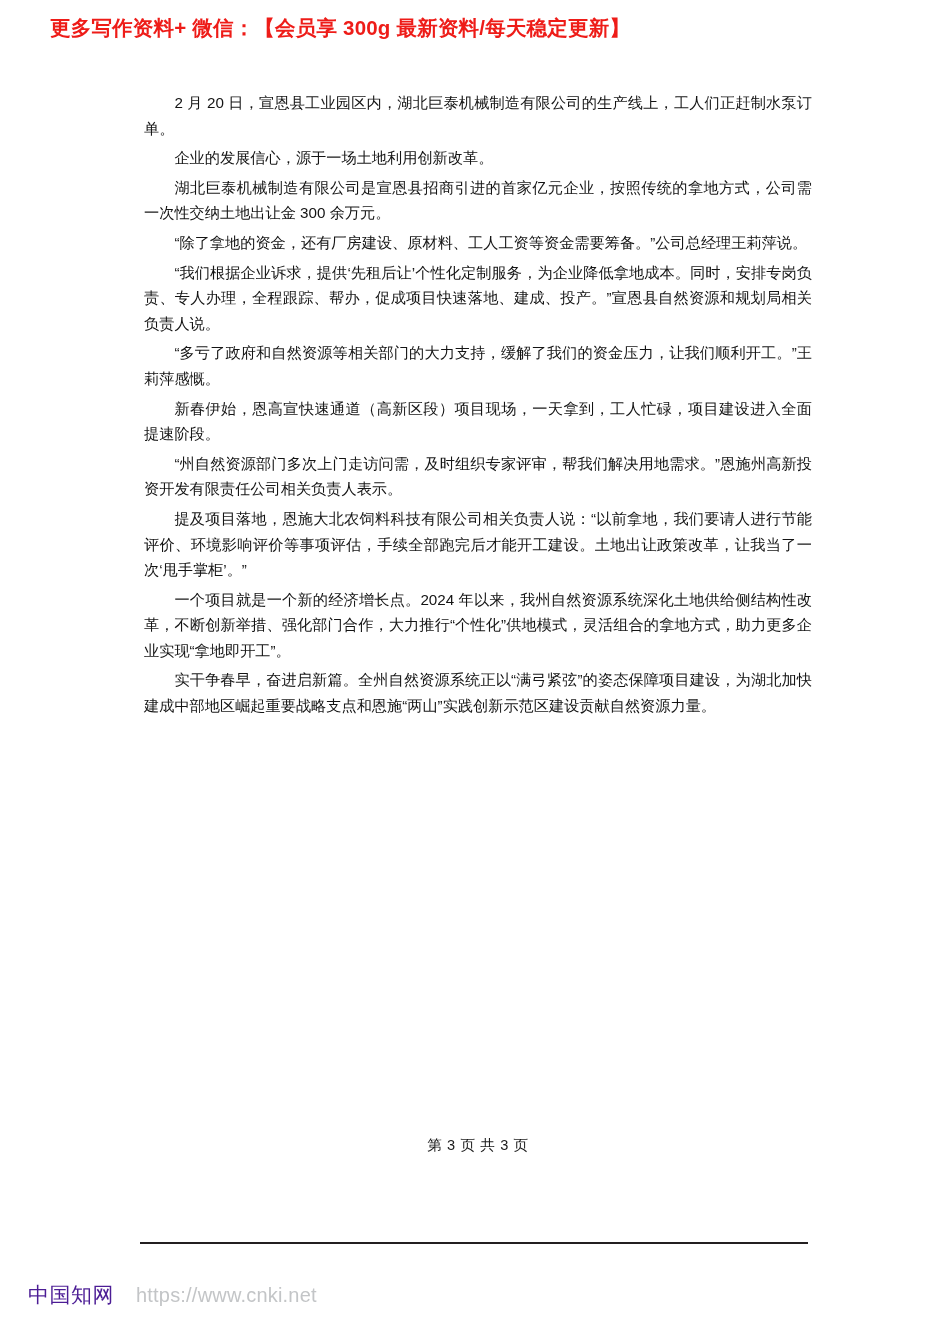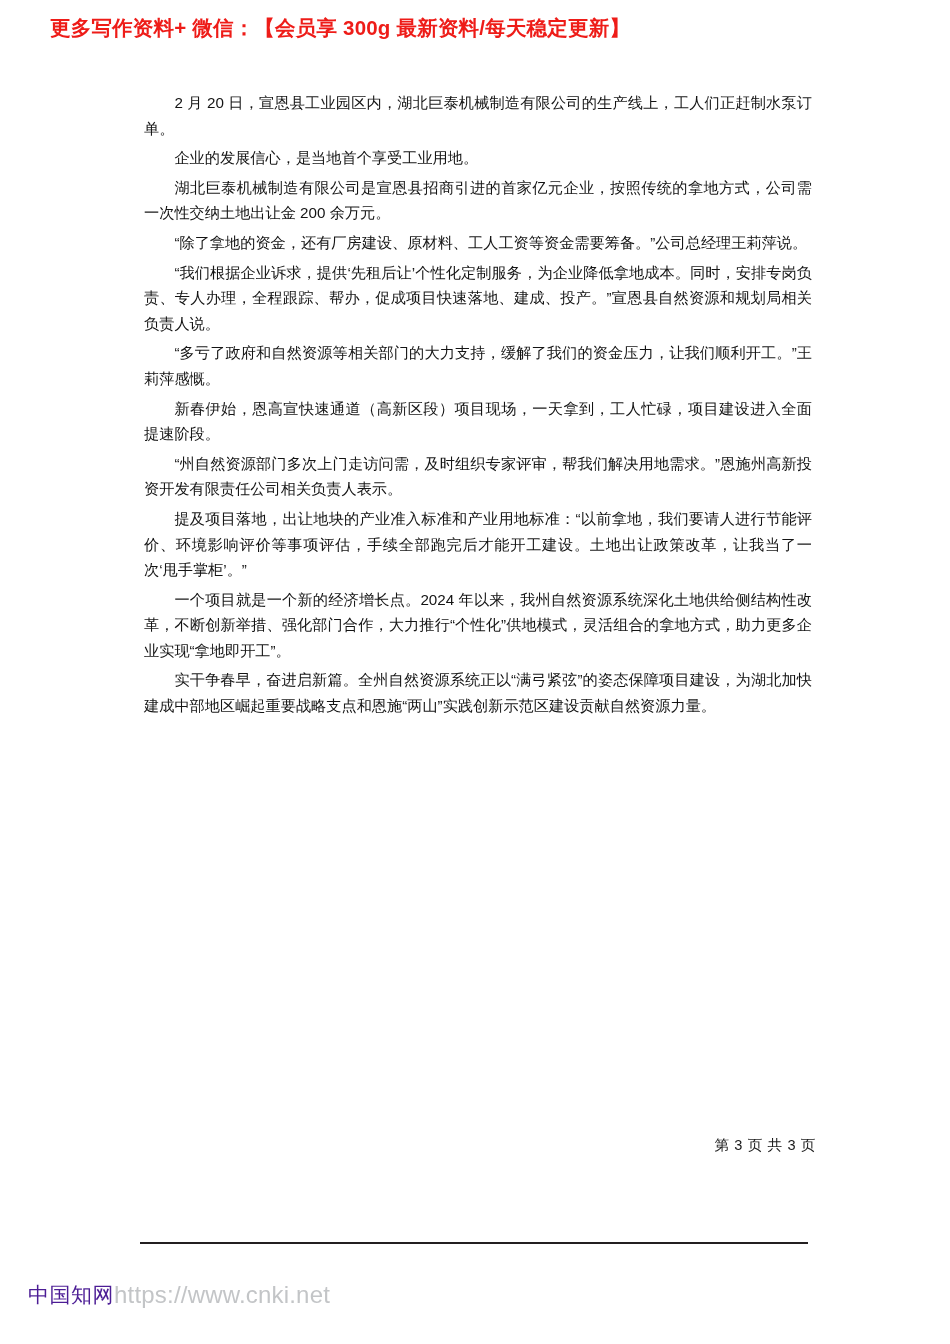--- a/index.html
+++ b/index.html
@@ -54,21 +54,21 @@
     text-indent: 2em;
     word-break: break-all;
   }
 
   
   .page-number {
     position: absolute;
     top: 1136px;
     left: 140px;
     width: 676px;
-    text-align: right;
+    text-align: center;
     font-size: 14.6px;
     color: #1a1a1a;
     letter-spacing: 0.6px;
   }
 
   
   .bottom-rule {
     position: absolute;
     top: 1242px;
     left: 140px;
@@ -86,42 +86,43 @@
     align-items: center;
     color: #b9bbbd;
     white-space: nowrap;
   }
   .watermark-logo {
     font-size: 21px;
     letter-spacing: 0.5px;
     color: #4c1d95;
   }
   .watermark-url {
-    font-size: 24px;
+    font-size: 20px;
+    margin-left: 22px;
     color: #c3c5c7;
     letter-spacing: 0.2px;
   }
 </style>
 </head>
 <body>
 
 <div class="page">
 
   <div class="promo-banner">更多写作资料+ 微信：【会员享 300g 最新资料/每天稳定更新】</div>
 
   <div class="body-block">
     <p>2 月 20 日，宣恩县工业园区内，湖北巨泰机械制造有限公司的生产线上，工人们正赶制水泵订单。</p>
-    <p>企业的发展信心，是当地首个享受工业用地。</p>
-    <p>湖北巨泰机械制造有限公司是宣恩县招商引进的首家亿元企业，按照传统的拿地方式，公司需一次性交纳土地出让金 200 余万元。</p>
+    <p>企业的发展信心，源于一场土地利用创新改革。</p>
+    <p>湖北巨泰机械制造有限公司是宣恩县招商引进的首家亿元企业，按照传统的拿地方式，公司需一次性交纳土地出让金 300 余万元。</p>
     <p>“除了拿地的资金，还有厂房建设、原材料、工人工资等资金需要筹备。”公司总经理王莉萍说。</p>
     <p>“我们根据企业诉求，提供‘先租后让’个性化定制服务，为企业降低拿地成本。同时，安排专岗负责、专人办理，全程跟踪、帮办，促成项目快速落地、建成、投产。”宣恩县自然资源和规划局相关负责人说。</p>
     <p>“多亏了政府和自然资源等相关部门的大力支持，缓解了我们的资金压力，让我们顺利开工。”王莉萍感慨。</p>
     <p>新春伊始，恩高宣快速通道（高新区段）项目现场，一天拿到，工人忙碌，项目建设进入全面提速阶段。</p>
     <p>“州自然资源部门多次上门走访问需，及时组织专家评审，帮我们解决用地需求。”恩施州高新投资开发有限责任公司相关负责人表示。</p>
-    <p>提及项目落地，出让地块的产业准入标准和产业用地标准：“以前拿地，我们要请人进行节能评价、环境影响评价等事项评估，手续全部跑完后才能开工建设。土地出让政策改革，让我当了一次‘甩手掌柜’。”</p>
+    <p>提及项目落地，恩施大北农饲料科技有限公司相关负责人说：“以前拿地，我们要请人进行节能评价、环境影响评价等事项评估，手续全部跑完后才能开工建设。土地出让政策改革，让我当了一次‘甩手掌柜’。”</p>
     <p>一个项目就是一个新的经济增长点。2024 年以来，我州自然资源系统深化土地供给侧结构性改革，不断创新举措、强化部门合作，大力推行“个性化”供地模式，灵活组合的拿地方式，助力更多企业实现“拿地即开工”。</p>
     <p>实干争春早，奋进启新篇。全州自然资源系统正以“满弓紧弦”的姿态保障项目建设，为湖北加快建成中部地区崛起重要战略支点和恩施“两山”实践创新示范区建设贡献自然资源力量。</p>
   </div>
 
   <div class="page-number">第 3 页 共 3 页</div>
 
   <div class="bottom-rule"></div>
 
   <div class="watermark">
     <span class="watermark-logo">中国知网</span>

